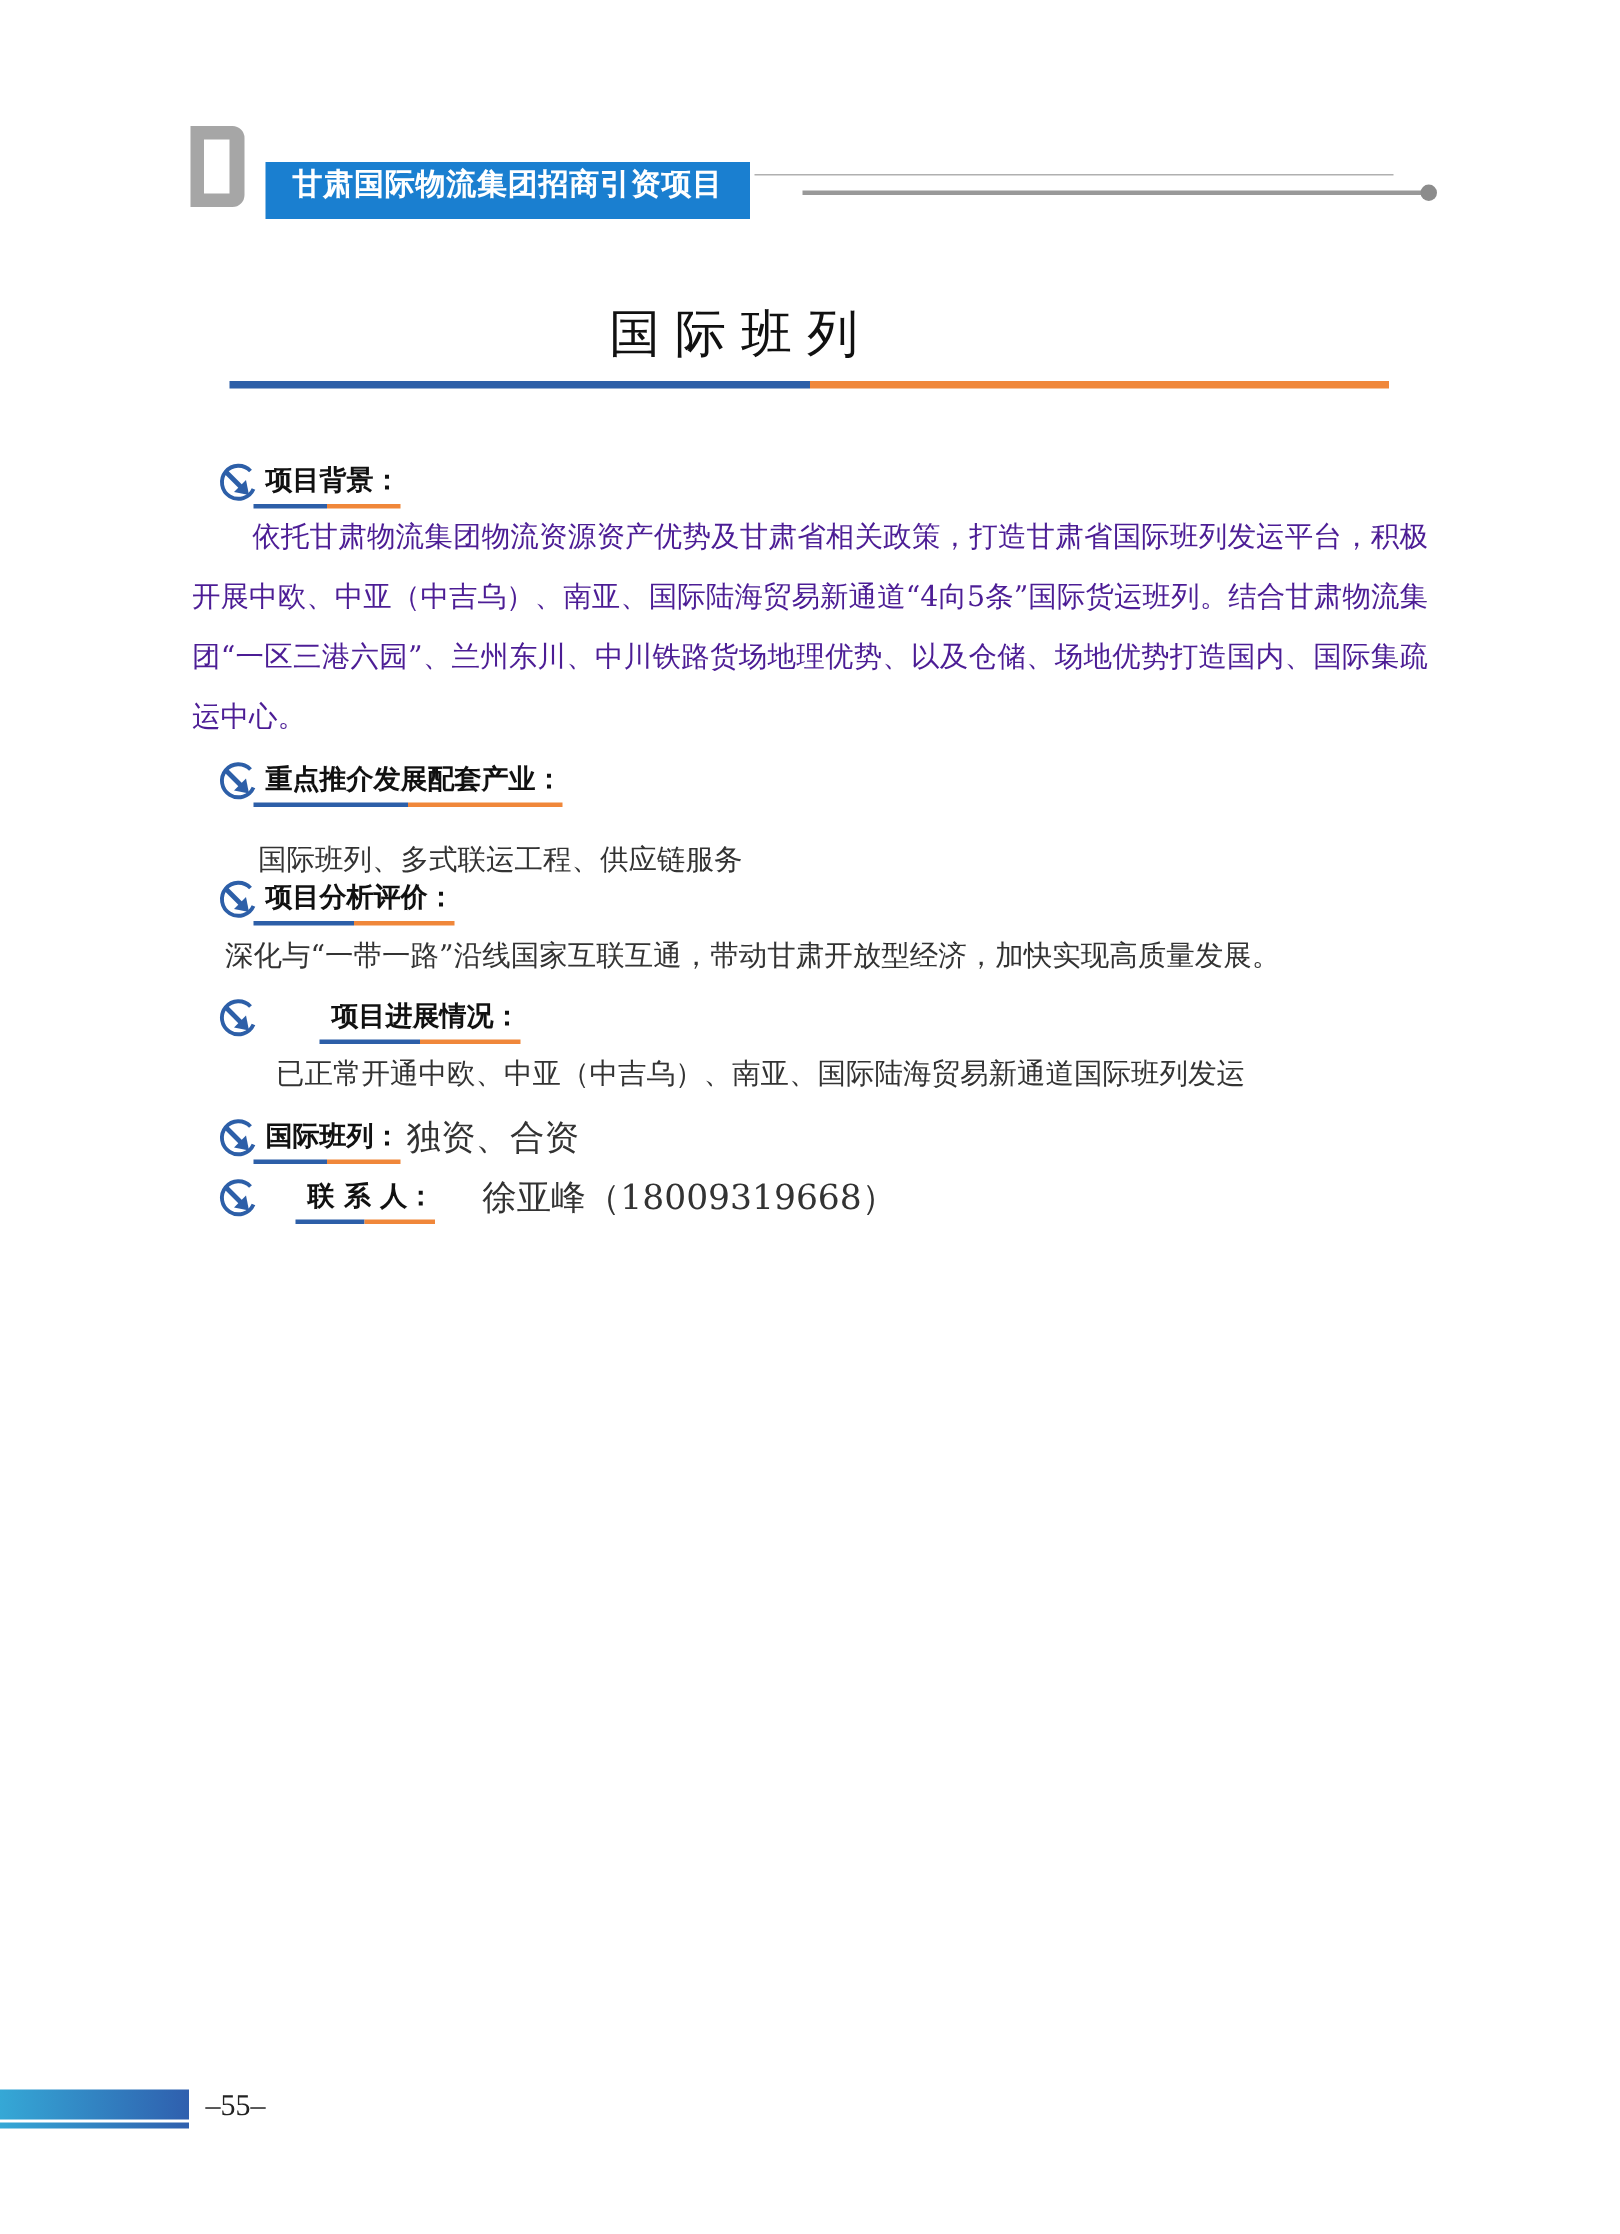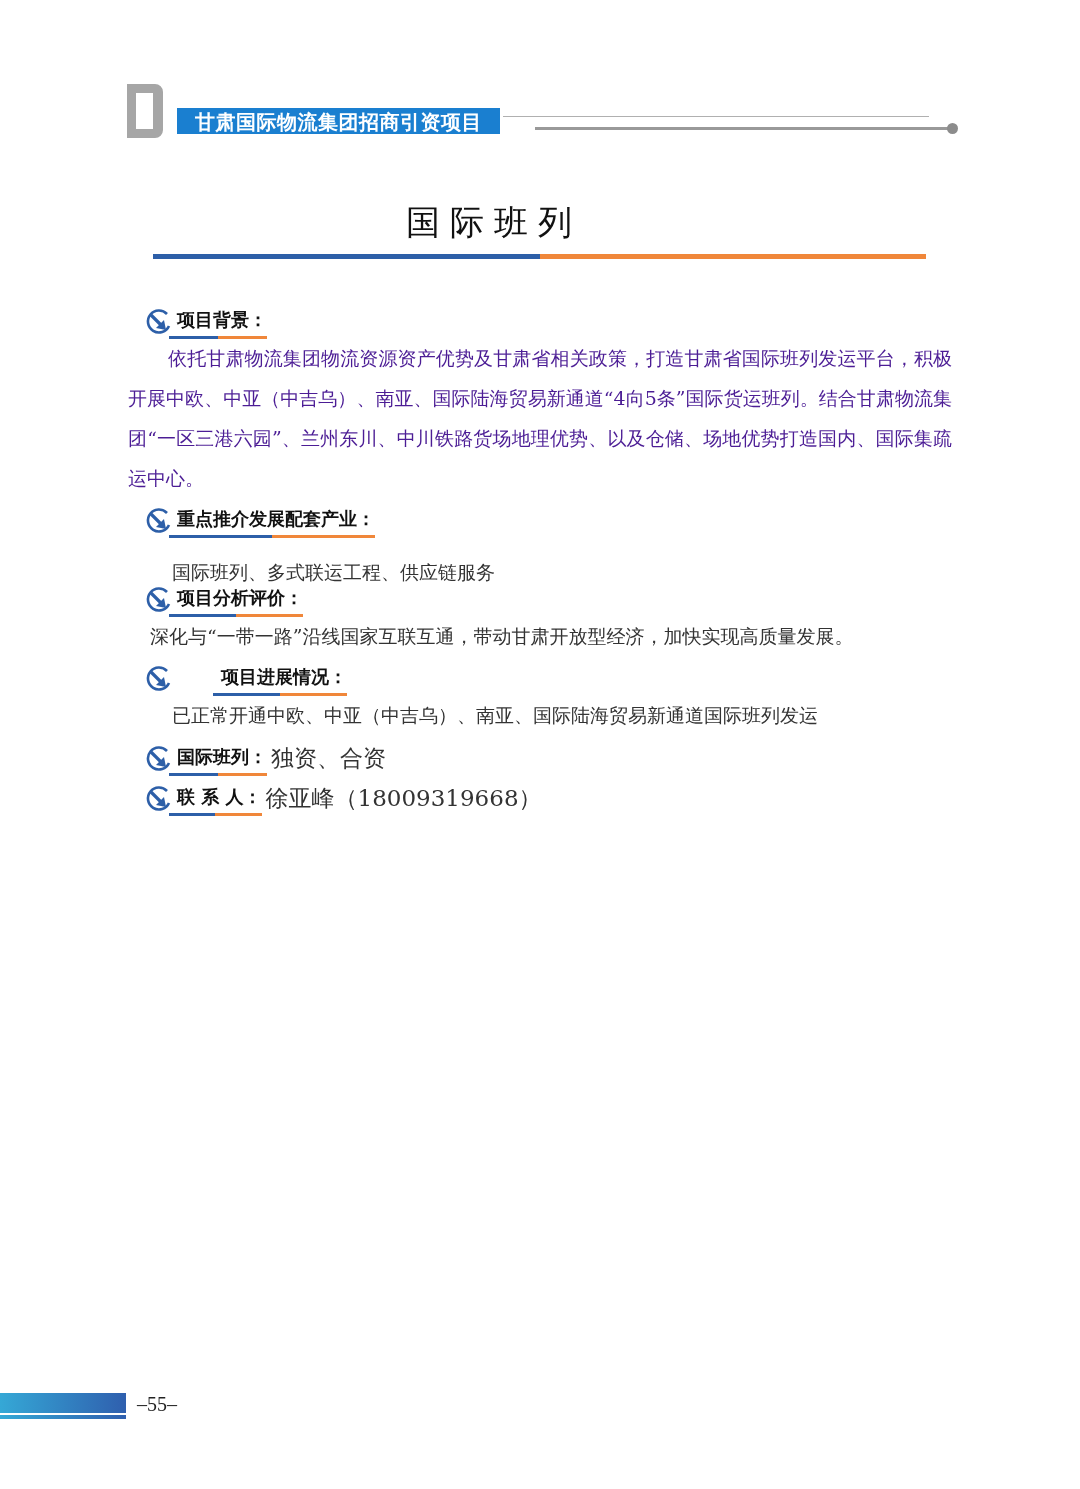--- a/index.html
+++ b/index.html
@@ -6,21 +6,21 @@
     body {
       width: 1080px; height: 1489px; background: #ffffff; position: relative; overflow: hidden;
       font-family: "DejaVu Serif", "Liberation Serif", serif; color: #2a2a2a;
     }
     .header-d {
       position: absolute; left: 127px; top: 84px; width: 36px; height: 54px;
       box-sizing: border-box; border: 9px solid #a6a6a6; border-right-width: 10px;
       border-radius: 0 8px 8px 0; background: #fff;
     }
     .header-banner {
-      position: absolute; left: 177px; top: 108px; width: 323px; height: 26px;
+      position: absolute; left: 177px; top: 108px; width: 323px; height: 38px;
       background: #1a7fd0; color: #fff; font-family: "DejaVu Sans", sans-serif; font-weight: bold;
       font-size: 20px; line-height: 29px; text-align: center; letter-spacing: 0.5px;
     }
     .header-line-thin {
       position: absolute; left: 503px; top: 116px; width: 426px; height: 1px; background: #b0b0b0;
     }
     .header-line-thick {
       position: absolute; left: 535px; top: 127px; width: 418px; height: 3px; background: #999;
     }
     .header-dot {
@@ -137,39 +137,39 @@
     <polygon points="23,24 13,22 21,14" fill="#2d5fa8"></polygon>
   </svg>
   <span class="head-label">
     <span>项目进展情况：</span>
     <span class="ul">
         <span class="b"></span>
         <span class="o"></span>
       </span>
   </span>
 </div>
-<div class="body-line" style="left:172px; top:703px;text-align:center;">已正常开通中欧、中亚（中吉乌）、南亚、国际陆海贸易新通道国际班列发运</div>
+<div class="body-line" style="left:184px; top:703px;text-align:center;">已正常开通中欧、中亚（中吉乌）、南亚、国际陆海贸易新通道国际班列发运</div>
 
 <div class="section-head" style="top:742px;">
   <svg class="arrow-icon" viewBox="0 0 30 30">
     <path d="M 24 8 A 11 11 0 1 0 26 20" fill="none" stroke="#2d5fa8" stroke-width="2.6"></path>
     <line x1="8" y1="9" x2="21" y2="22" stroke="#2d5fa8" stroke-width="3.2"></line>
     <polygon points="23,24 13,22 21,14" fill="#2d5fa8"></polygon>
   </svg>
   <span class="head-label">
     <span>国际班列：</span>
     <span class="ul">
         <span class="b"></span>
         <span class="o"></span>
       </span>
   </span>
   <span class="inline-value">独资、合资</span>
 </div>
 
-<div class="section-head" style="top:782px;">
+<div class="section-head" style="top:782px;gap:28px;">
   <svg class="arrow-icon" viewBox="0 0 30 30">
     <path d="M 24 8 A 11 11 0 1 0 26 20" fill="none" stroke="#2d5fa8" stroke-width="2.6"></path>
     <line x1="8" y1="9" x2="21" y2="22" stroke="#2d5fa8" stroke-width="3.2"></line>
     <polygon points="23,24 13,22 21,14" fill="#2d5fa8"></polygon>
   </svg>
   <span class="head-label">
     <span>联 系 人：</span>
     <span class="ul">
         <span class="b"></span>
         <span class="o"></span>

